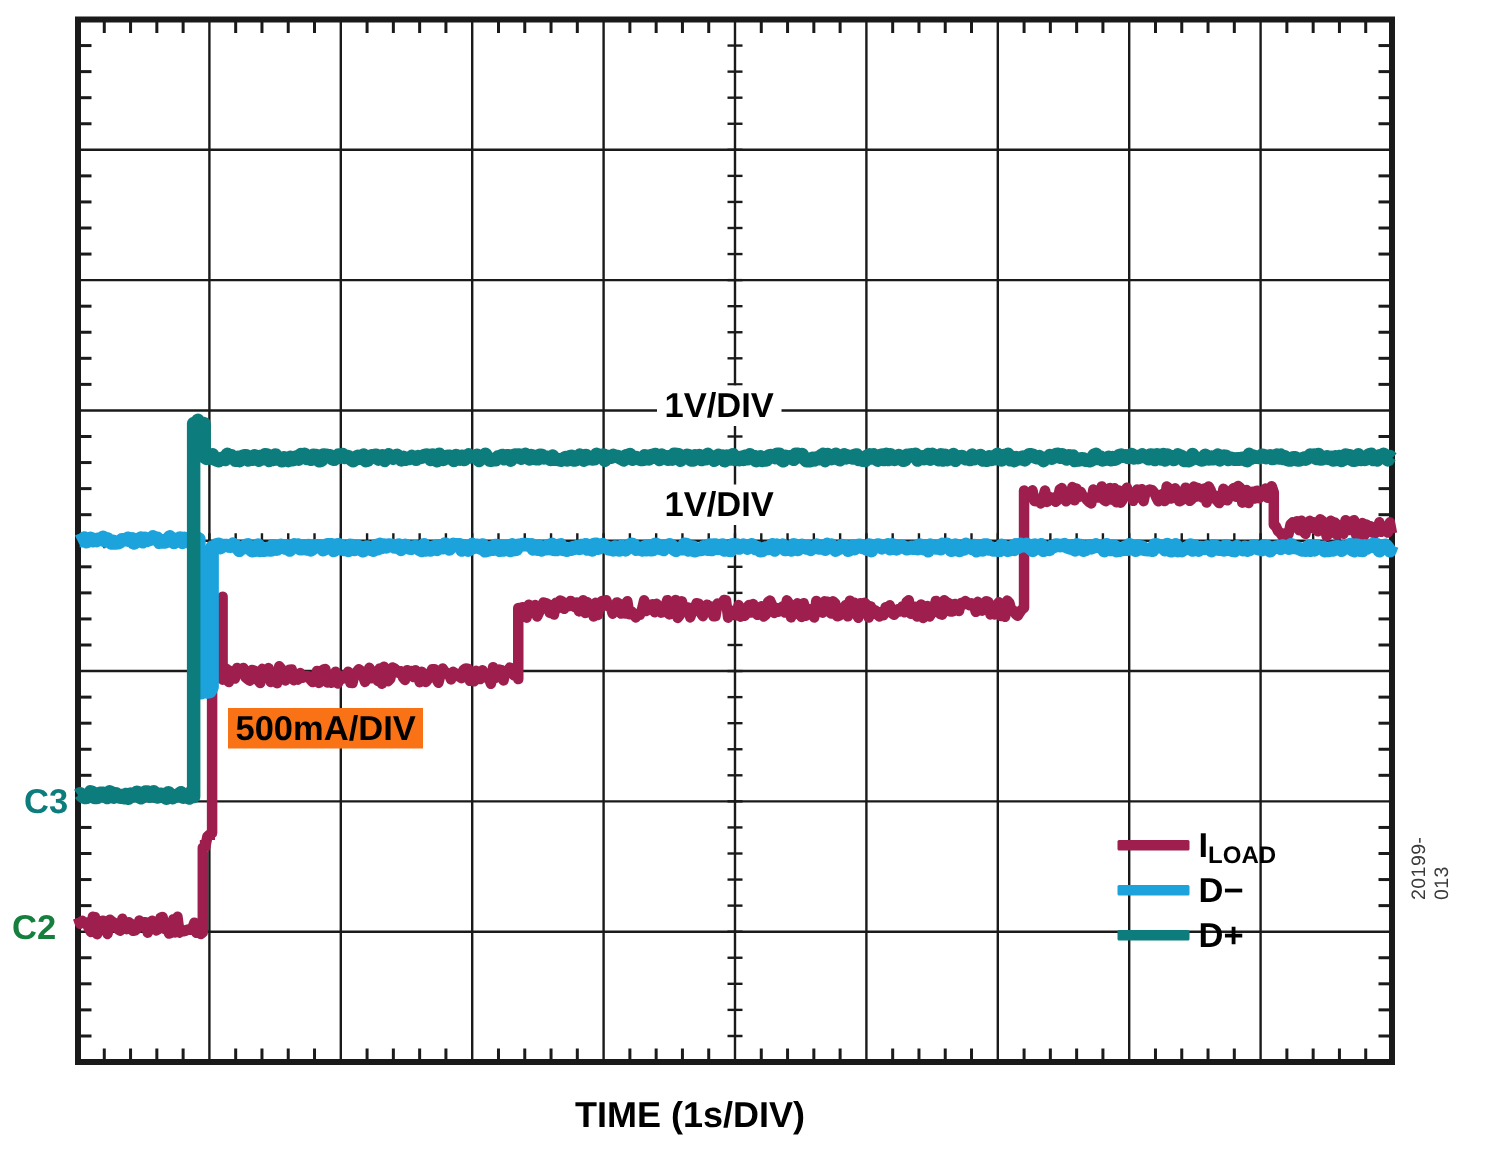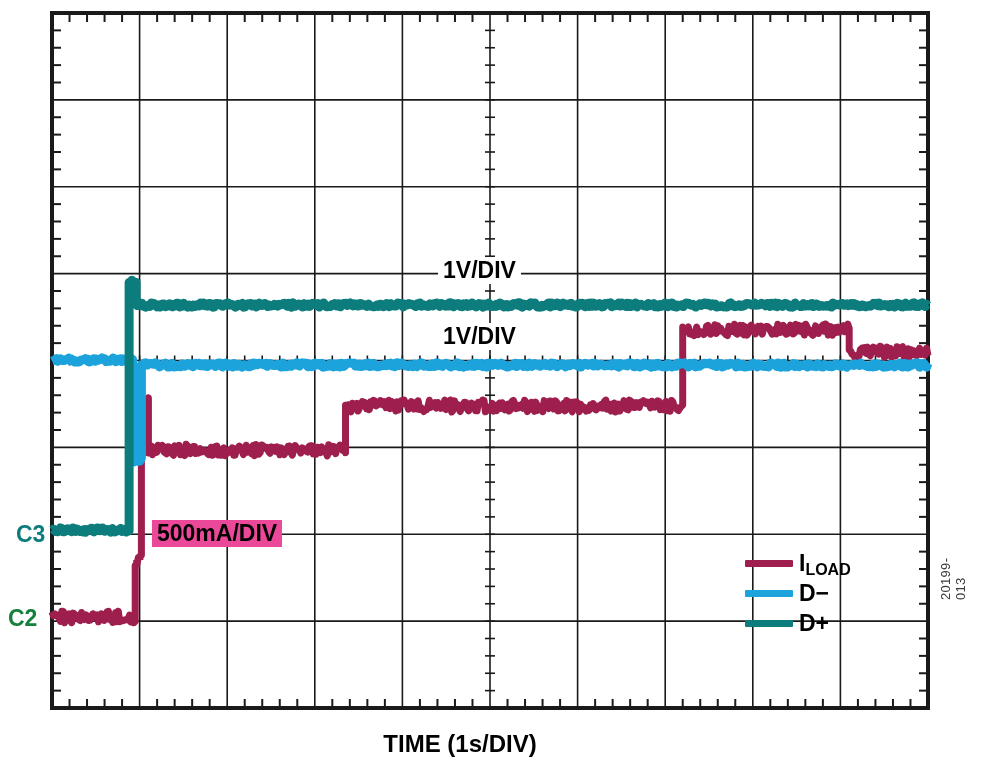--- a/index.html
+++ b/index.html
@@ -10,21 +10,21 @@
     -webkit-font-smoothing:antialiased;
   }
   #scope-figure{position:absolute;left:0;top:0;width:990px;height:779px;}
   #scope-svg{position:absolute;left:0;top:0;}
 
   
   .lbl{position:absolute;font-family:"Liberation Sans", sans-serif;font-weight:bold;color:#000;white-space:nowrap;}
 
   #label-1vdiv-dplus{left:438px;top:257px;font-size:23px;background:#fff;padding:0 5px;}
   #label-1vdiv-dminus{left:438px;top:323px;font-size:23px;background:#fff;padding:0 5px;}
-  #label-500madiv{left:152px;top:472px;font-size:23px;background:#ec4899;padding:0 5px;margin-top:48px;}
+  #label-500madiv{left:152px;top:472px;font-size:23px;background:#f97316;padding:0 5px;}
 
   #label-c3{left:16px;top:521px;font-size:23px;color:#0d7c7c;}
   #label-c2{left:8px;top:605px;font-size:23px;color:#15803d;}
 
   #axis-title{left:0;top:730px;width:920px;text-align:center;font-size:24px;}
 
   #figure-id{
     position:absolute;left:938px;top:600px;font-size:13px;font-weight:normal;
     color:#3a3a3a;transform:rotate(-90deg);transform-origin:left top;
     letter-spacing:.3px;

